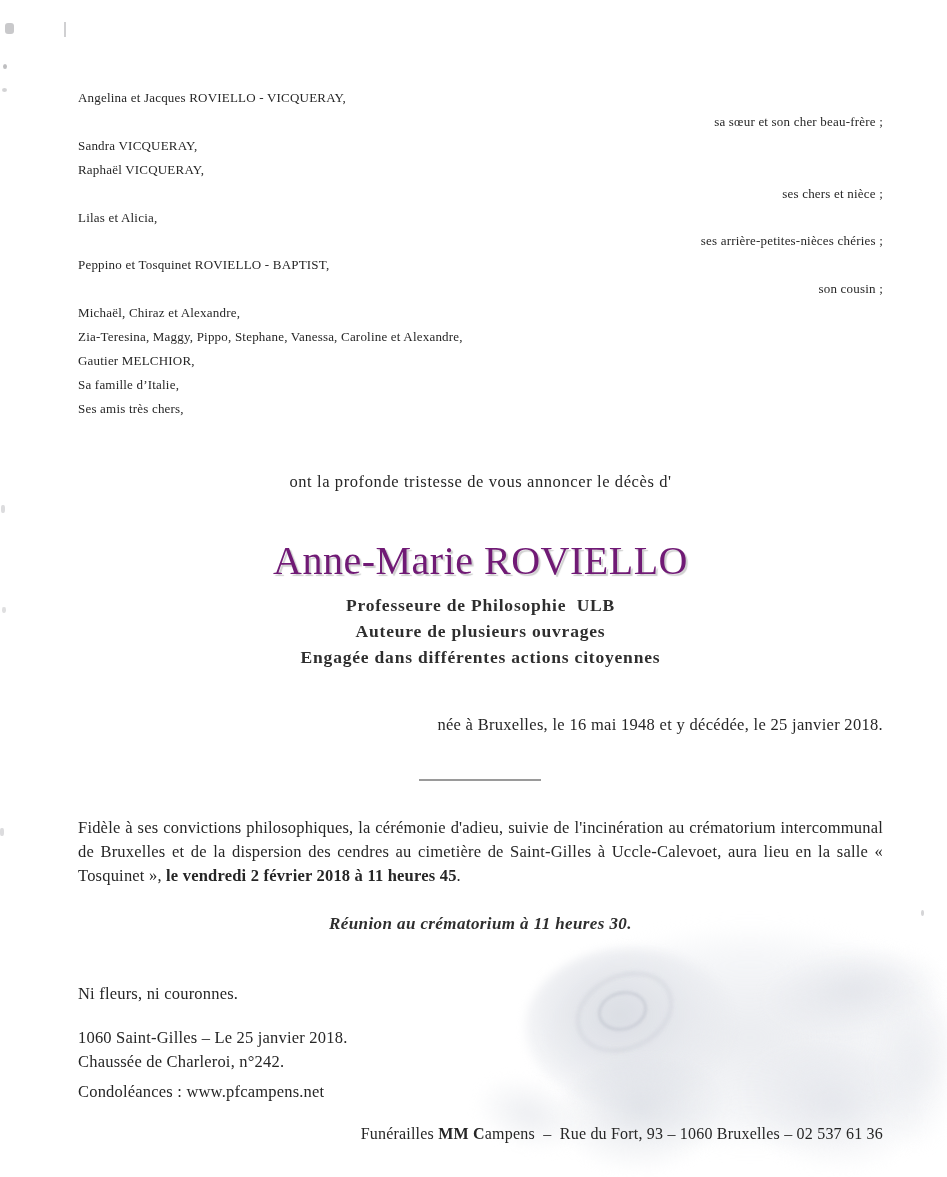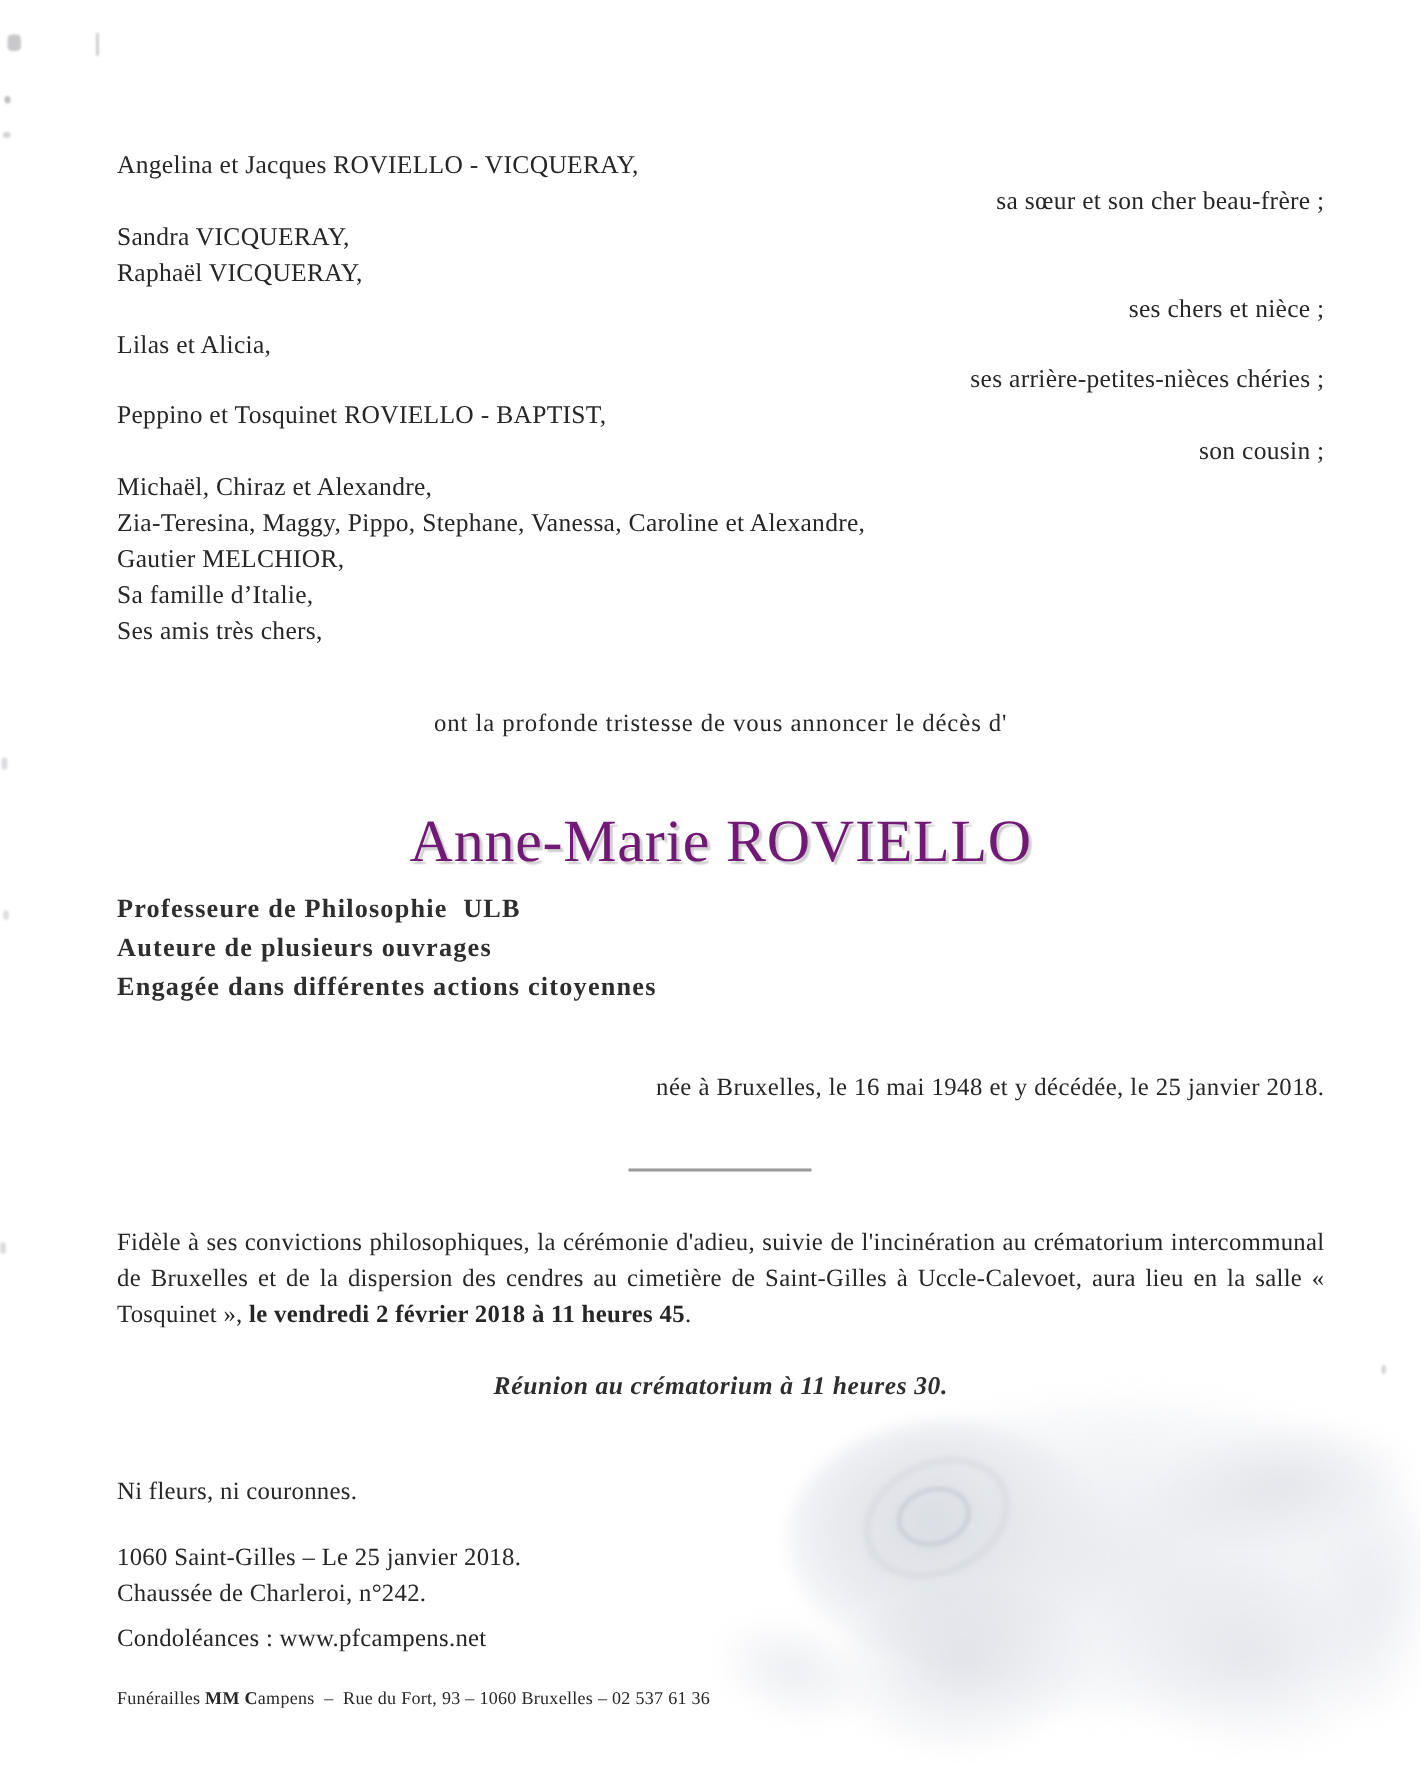--- a/index.html
+++ b/index.html
@@ -9,58 +9,58 @@
     height: 1177px;
     background: #ffffff;
     overflow: hidden;
     font-family: "Liberation Serif", "DejaVu Serif", serif;
     color: #262626;
   }
   .abs { position: absolute; }
   .content { left: 78px; width: 805px; }
 
   
-  .family { top: 98px; font-size: 17px; line-height: 23.9px; letter-spacing: 0.2px; }
+  .family { top: 86px; font-size: 13px; line-height: 23.9px; letter-spacing: 0.2px; }
   .family .line { white-space: pre-wrap; }
   .family .left  { text-align: left; }
   .family .right { text-align: right; }
 
   
   .announce { top: 472px; text-align: center; font-size: 16.5px; letter-spacing: 0.6px; }
 
   
   .name {
     top: 538px; text-align: center;
     font-size: 40px; line-height: 46px;
     color: #701a75;
     text-shadow: 2px 2px 1px rgba(165,165,165,0.55);
     letter-spacing: 0.5px;
   }
 
   
-  .titles { top: 592px; font-weight: bold; font-size: 17.5px; line-height: 26px; color: #2e2e2e; letter-spacing: 0.8px; }
+  .titles { top: 592px; text-align: center; font-weight: bold; font-size: 17.5px; line-height: 26px; color: #2e2e2e; letter-spacing: 0.8px; }
   .titles .line { white-space: pre-wrap; }
 
   
   .born { top: 715px; text-align: right; font-size: 16.5px; letter-spacing: 0.3px; }
 
   
   .divider { top: 779px; left: 419px; width: 122px; height: 0; border-top: 2px solid #9a9a9a; }
 
   
   .para { top: 816px; font-size: 16.5px; line-height: 24.2px; text-align: justify; letter-spacing: 0.2px; }
   .para .bold { font-weight: bold; }
 
   
   .meeting { top: 912px; text-align: center; font-weight: bold; font-style: italic; font-size: 17px; line-height: 23.5px; color: #2e2e2e; letter-spacing: 0.4px; }
 
   .flowers  { top: 984px; font-size: 16.5px; letter-spacing: 0.2px; }
   .citydate { top: 1026px; font-size: 16.5px; line-height: 24px; letter-spacing: 0.2px; }
   .condol   { top: 1082px; font-size: 16.5px; letter-spacing: 0.2px; }
-  .footer   { top: 1125px; font-size: 12px; letter-spacing: 0.2px; }
+  .footer   { top: 1125px; font-size: 16px; letter-spacing: 0.2px; text-align: right; }
   .footer span { white-space: pre-wrap; }
   .footer .bold { font-weight: bold; }
 
   .text-layer { z-index: 2; }
 
   
   .rose-shape { position: absolute; border-radius: 50%; z-index: 1; }
   .rs-cloud   { left: 545px; top: 930px; width: 410px; height: 215px;
                 background: radial-gradient(ellipse at 50% 50%, rgba(228,230,235,0.75) 0%, rgba(236,238,242,0.5) 55%, rgba(255,255,255,0) 78%);
                 filter: blur(9px); }

